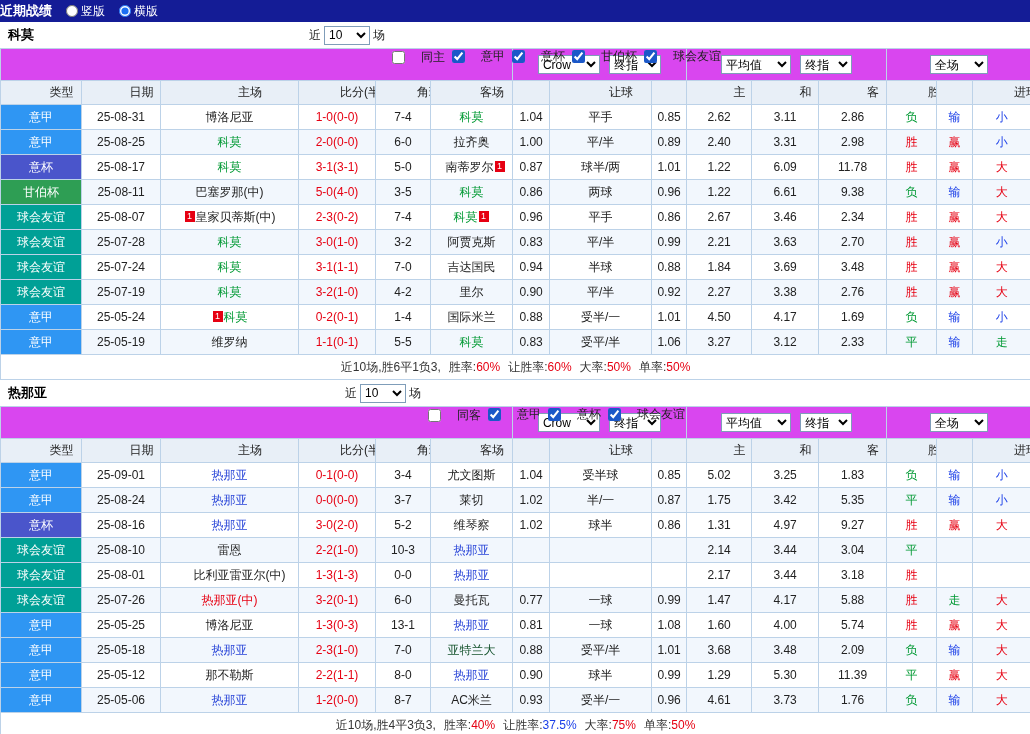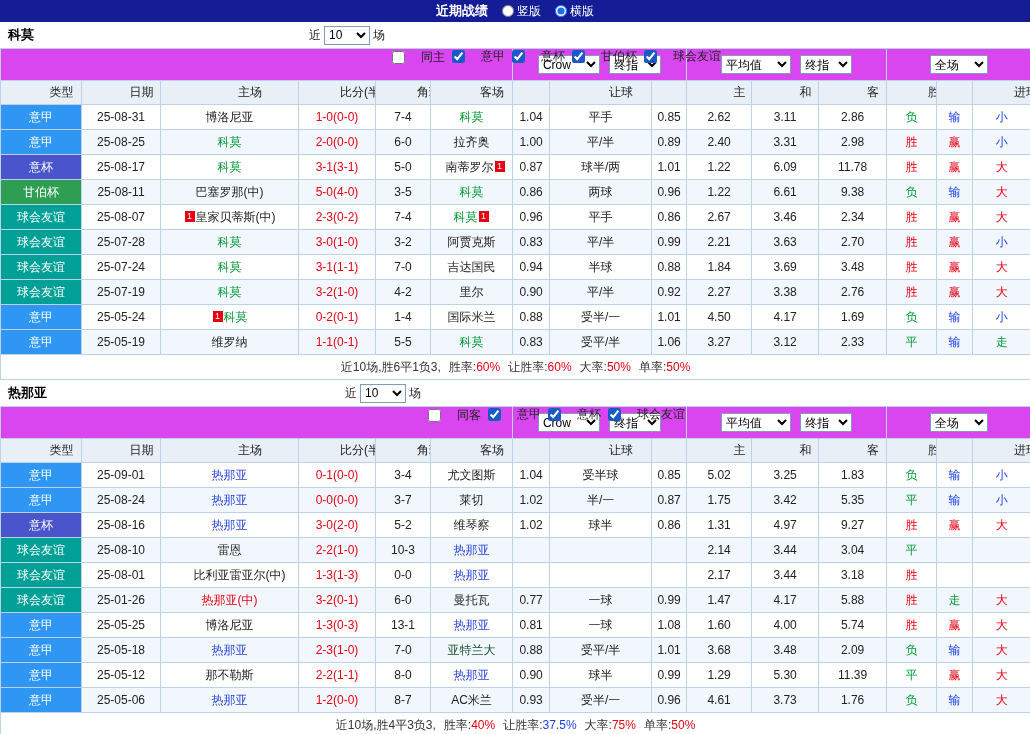--- a/index.html
+++ b/index.html
@@ -1,20 +1,20 @@
 <!DOCTYPE html>
 <html><head>
 <meta charset="utf-8">
 <style>
   * { margin:0; padding:0; box-sizing:border-box; }
   html,body { width:1030px; height:734px; overflow:hidden; background:#fff;
     font-family:"Liberation Sans","DejaVu Sans",sans-serif; font-size:12px; color:#222; }
 
   .topbar { height:22px; background:#141C96; display:flex; align-items:center;
-    justify-content:center; gap:14px; color:#fff; }
+    gap:14px; color:#fff; }
   .topbar .title { font-weight:bold; font-size:13px; }
   .topbar label { display:inline-flex; align-items:center; gap:3px; cursor:pointer; }
   input[type=radio]{ width:12px; height:12px; margin:0; accent-color:#1b6ef3; }
   input[type=checkbox]{ width:13px; height:13px; margin:0 1px 0 7px; accent-color:#1b58c8; }
 
   .filter-row { height:26px; position:relative; display:flex; align-items:center;
     justify-content:center; background:#fff; }
   .filter-row .team-title { position:absolute; left:8px; font-weight:bold; font-size:13px; color:#000; }
   .filter-row label { display:inline-flex; align-items:center; gap:15px;margin-top:44px; }
   .filter-row .near { margin-right:3px; }
@@ -463,21 +463,21 @@
           <td></td>
           <td>2.17</td>
           <td>3.44</td>
           <td>3.18</td>
           <td style="color: rgb(230, 0, 18);">胜</td>
           <td></td>
           <td></td>
         </tr>
         <tr class="alt">
           <td class="type" style="background: rgb(0, 160, 150);">球会友谊</td>
-          <td>25-01-26</td>
+          <td>25-07-26</td>
           <td><span style="color: rgb(230, 0, 18);">热那亚(中)</span></td>
           <td><span class="score">3-2(0-1)</span></td>
           <td>6-0</td>
           <td><span style="color: rgb(34, 34, 34);">曼托瓦</span></td>
           <td>0.77</td>
           <td>一球</td>
           <td>0.99</td>
           <td>1.47</td>
           <td>4.17</td>
           <td>5.88</td>

